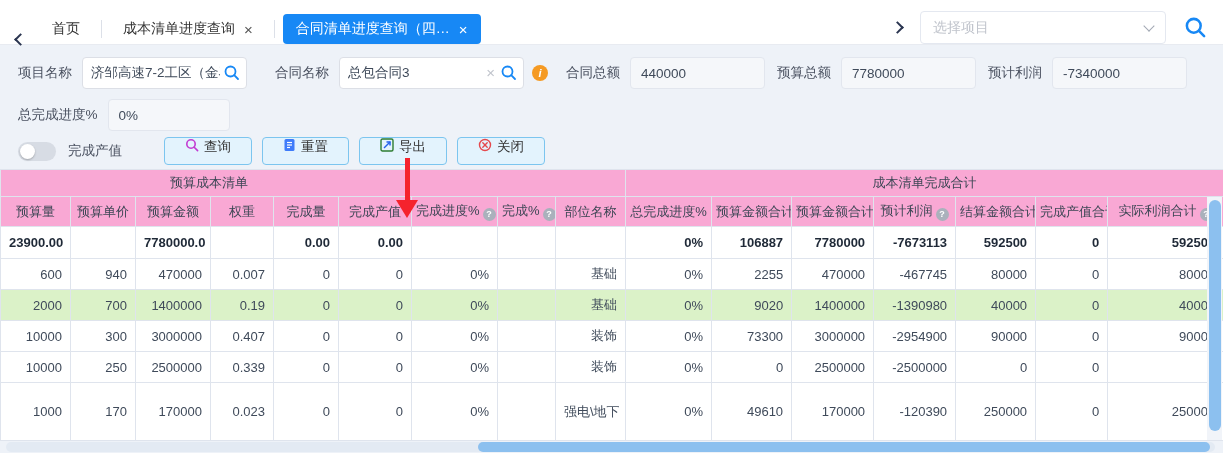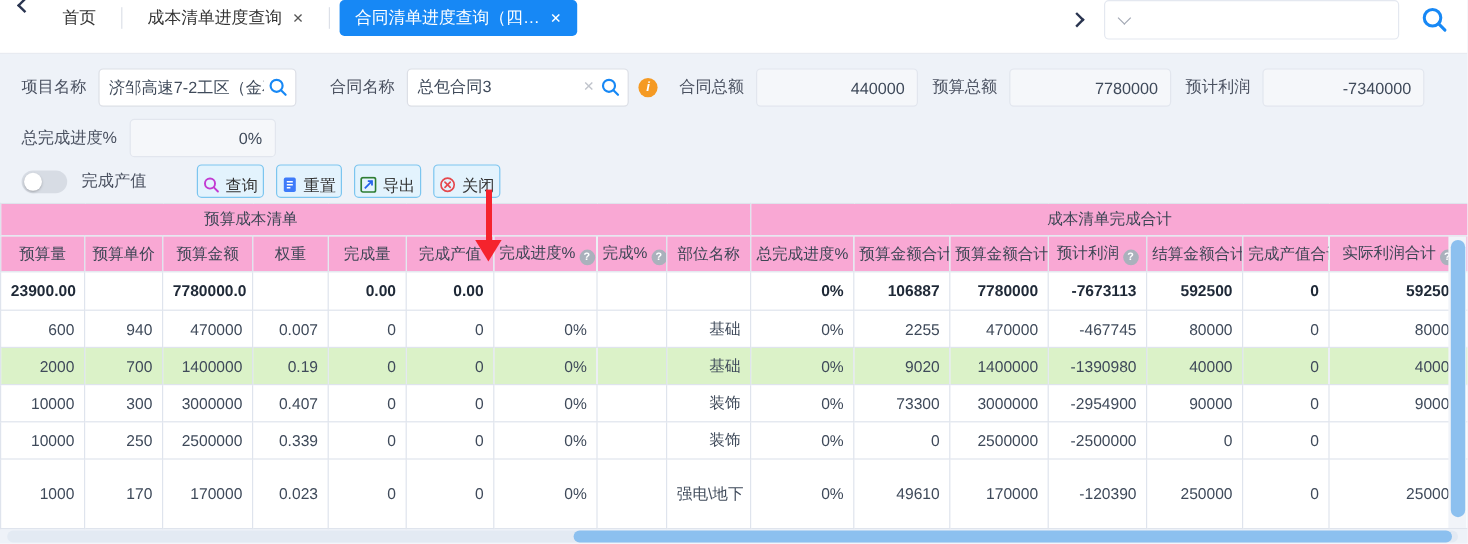--- a/index.html
+++ b/index.html
@@ -1,21 +1,21 @@
 <!DOCTYPE html>
 <html style="--accent: #1788f5; --selrow: #dbf2c8; --ared: #f5232d; --btnbg: #e3f3fd; --btnbd: #7cc5ef;"><head>
 <meta charset="utf-8">
 <style>
   *{box-sizing:border-box;margin:0;padding:0}
   html,body{width:1223px;height:453px;overflow:hidden}
   body{font-family:"Liberation Sans","DejaVu Sans",sans-serif;background:#eef2f8;color:#3f4a5a}
   .app{position:relative;width:1223px;height:453px;background:#eef2f8;overflow:hidden}
 
   
-  .topbar{height:45px;background:#fff;border-bottom:1px solid #e8ebf1;display:flex;align-items:flex-start;padding:0 16px}
+  .topbar{height:45px;background:#fff;border-bottom:1px solid #e8ebf1;display:flex;align-items:flex-end;padding:0 16px}
   .chev{display:inline-block;width:9px;height:9px;border-left:2.5px solid #2a3550;border-bottom:2.5px solid #2a3550;flex:0 0 auto;cursor:pointer}
   .chev.left{transform:rotate(45deg)}
   .chev.right{transform:rotate(225deg)}
   .tablist{display:flex;align-items:center;margin-left:14px}
   .tab{display:flex;align-items:center;height:30px;padding:0 13px;font-size:14px;color:#333;cursor:pointer;white-space:nowrap}
   .tab .tabx{margin-left:9px;font-size:15px;color:#555;line-height:1}
   .tab.active{background:var(--accent);color:#fff;border-radius:4px}
   .tab.active .tabx{color:#fff}
   .tabdiv{width:1px;height:18px;background:#dce0e8;margin:0 8px}
   .tb-right{margin-left:auto;display:flex;align-items:center}
@@ -30,36 +30,36 @@
   .flabel{white-space:nowrap}
   .inwrap{position:relative;height:32px;background:#fff;border:1px solid #dcdfe6;border-radius:4px;display:flex;align-items:center}
   .inwrap input{border:0;outline:0;background:transparent;height:30px;font-size:13.5px;color:#3f4a5a;font-family:inherit;width:100%;padding:0 8px}
   .w-proj{width:165px;margin-left:10px}
   .w-proj input{padding-right:26px}
   .w-contract{width:185px;margin-left:10px}
   .w-contract input{padding-right:44px}
   .icon-in{position:absolute;right:5px;top:6px;background:#fff;cursor:pointer;line-height:0}
   .clear-x{position:absolute;right:28px;top:7px;color:#c0c4cc;font-size:15px;cursor:pointer;line-height:1}
   .ro{height:32px;border:1px solid #e2e6ee;border-radius:4px;background:#f5f7fa;display:flex;align-items:center}
-  .ro input{border:0;outline:0;background:transparent;text-align:right;width:100%;height:30px;padding:0 10px;font-size:13.5px;color:#3f4a5a;font-family:inherit}
+  .ro input{border:0;outline:0;background:transparent;width:100%;height:30px;padding:0 10px;font-size:13.5px;color:#3f4a5a;font-family:inherit}
   .w-amt{width:135px;margin-left:10px}
   .w-prog{width:122px;margin-left:10px}
   .ml28{margin-left:28px}.ml18{margin-left:18px}.ml12{margin-left:12px}.ml8{margin-left:8px}
   .info{width:16px;height:16px;border-radius:50%;background:#f59a23;color:#fff;font-size:11px;font-weight:700;display:flex;align-items:center;justify-content:center;cursor:pointer;font-style:italic}
 
   
   .toolbar{display:flex;align-items:center;margin:6px 0 0 18px;font-size:13.5px;color:#4a5160}
   .toggle{width:38px;height:19px;border-radius:10px;background:#d7dce4;position:relative;cursor:pointer;flex:0 0 auto}
   .toggle .knob{position:absolute;left:2px;top:2px;width:15px;height:15px;border-radius:50%;background:#fff;box-shadow:0 1px 2px rgba(0,0,0,.25)}
   .tog-label{margin-left:12px}
   .cbgroup{display:flex;align-items:center;margin-left:20px}
   .cb{width:14px;height:14px;border:1px solid #b6bdc9;border-radius:2px;background:#fff;cursor:pointer;flex:0 0 auto}
   .cb + span{margin-left:7px}
   .btns{display:flex;align-items:center;margin-left:42px}
-  .btn{display:flex;align-items:flex-end;height:28px;padding:0 4px;margin-right:10px;background:var(--btnbg);border:1px solid var(--btnbd);border-radius:4px;font-size:13.5px;color:#333;cursor:pointer;white-space:nowrap}
+  .btn{display:flex;align-items:flex-start;height:28px;padding:0 20px;margin-right:10px;background:var(--btnbg);border:1px solid var(--btnbd);border-radius:4px;font-size:13.5px;color:#333;cursor:pointer;white-space:nowrap}
   .btn svg{margin-right:5px}
 
   
   .arrow{position:absolute;left:396px;top:158px;z-index:9;width:22px;pointer-events:none}
   .arrow .shaft{width:5px;height:42px;background:var(--ared);margin:0 auto}
   .arrow .head{width:0;height:0;border-left:11px solid transparent;border-right:11px solid transparent;border-top:18px solid var(--ared)}
 
   
   .tablewrap{margin-top:4px;position:relative}
   table{border-collapse:collapse;table-layout:fixed;width:1223px;background:#fff;font-size:13px}
@@ -99,20 +99,21 @@
         </div>
         <span class="tabdiv"></span>
         <div class="tab active">
           <span>合同清单进度查询（四…</span>
           <span class="tabx">×</span>
         </div>
       </div>
     <div class="tb-right">
       <span class="chev right"></span>
       <div class="select">
+        <span class="ph">选择项目</span>
         <span class="chevdown"></span>
       </div>
       <svg width="23" height="23" viewBox="0 0 20 20" style="cursor:pointer">
         <circle cx="8.5" cy="8.5" r="6" fill="none" stroke="#1788f5" stroke-width="2.2"></circle>
         <line x1="13" y1="13" x2="17.5" y2="17.5" stroke="#1788f5" stroke-width="2.2" stroke-linecap="round"></line>
       </svg>
     </div>
   </div>
 
   <div class="frow frow1">

